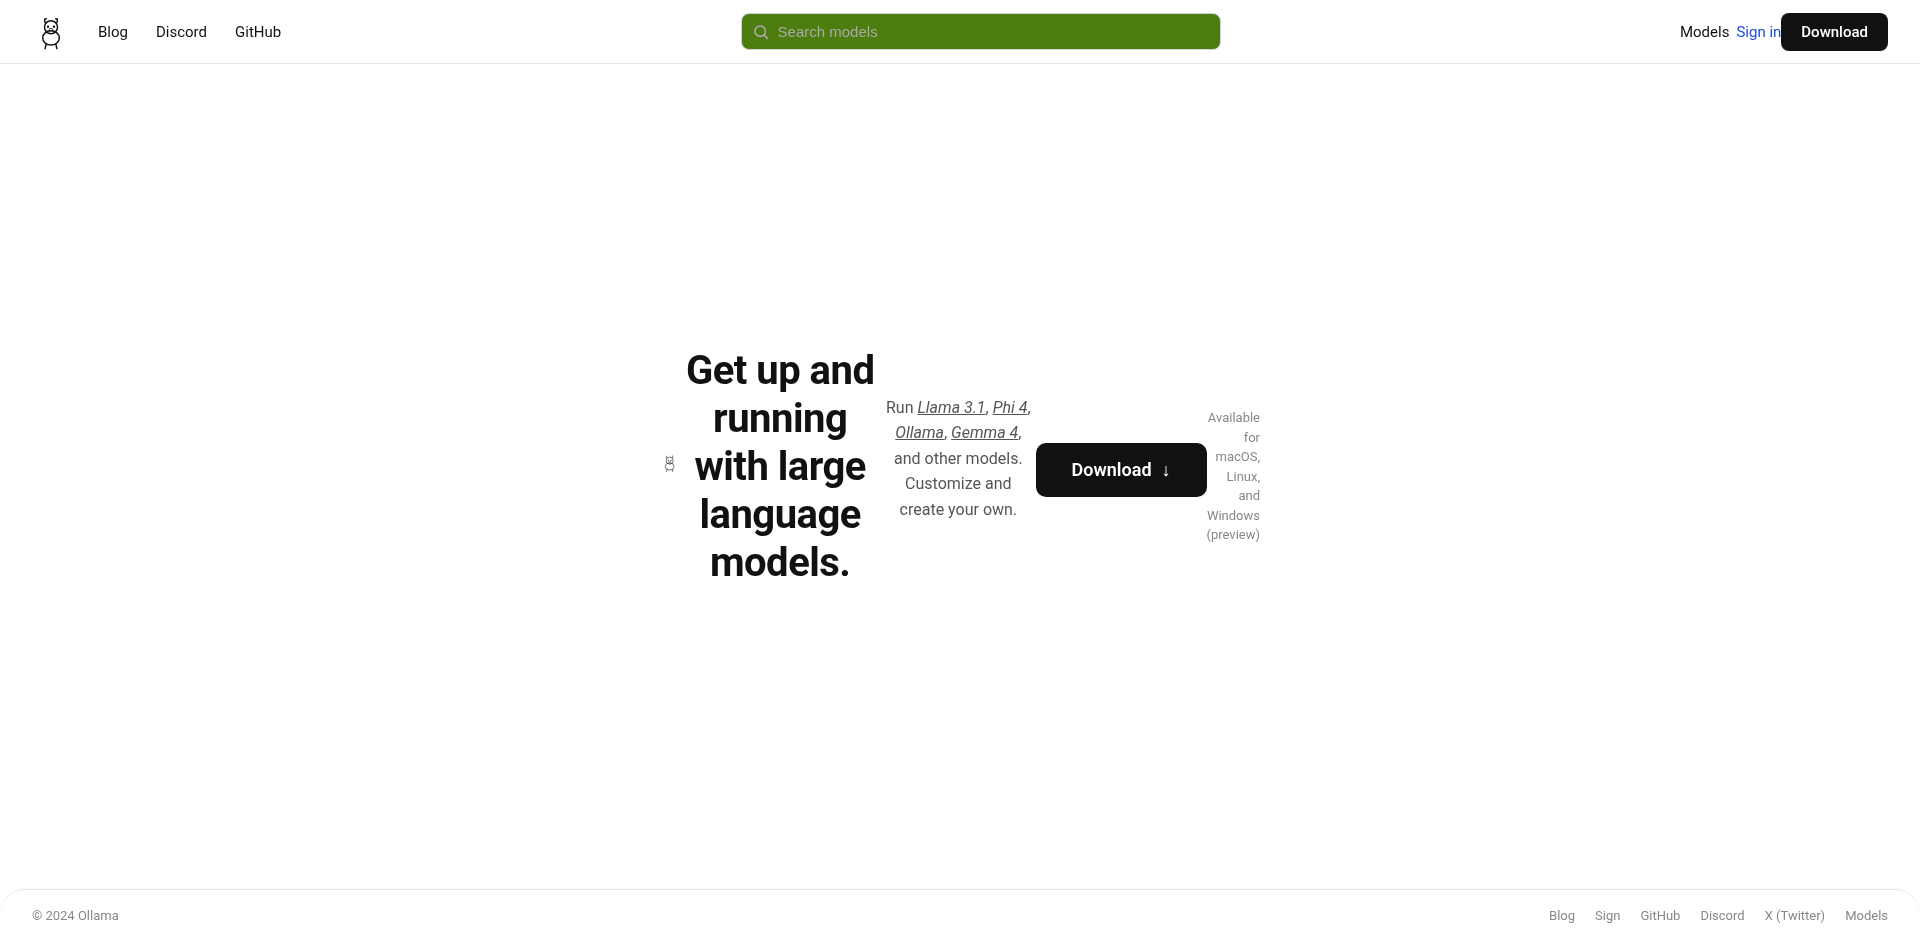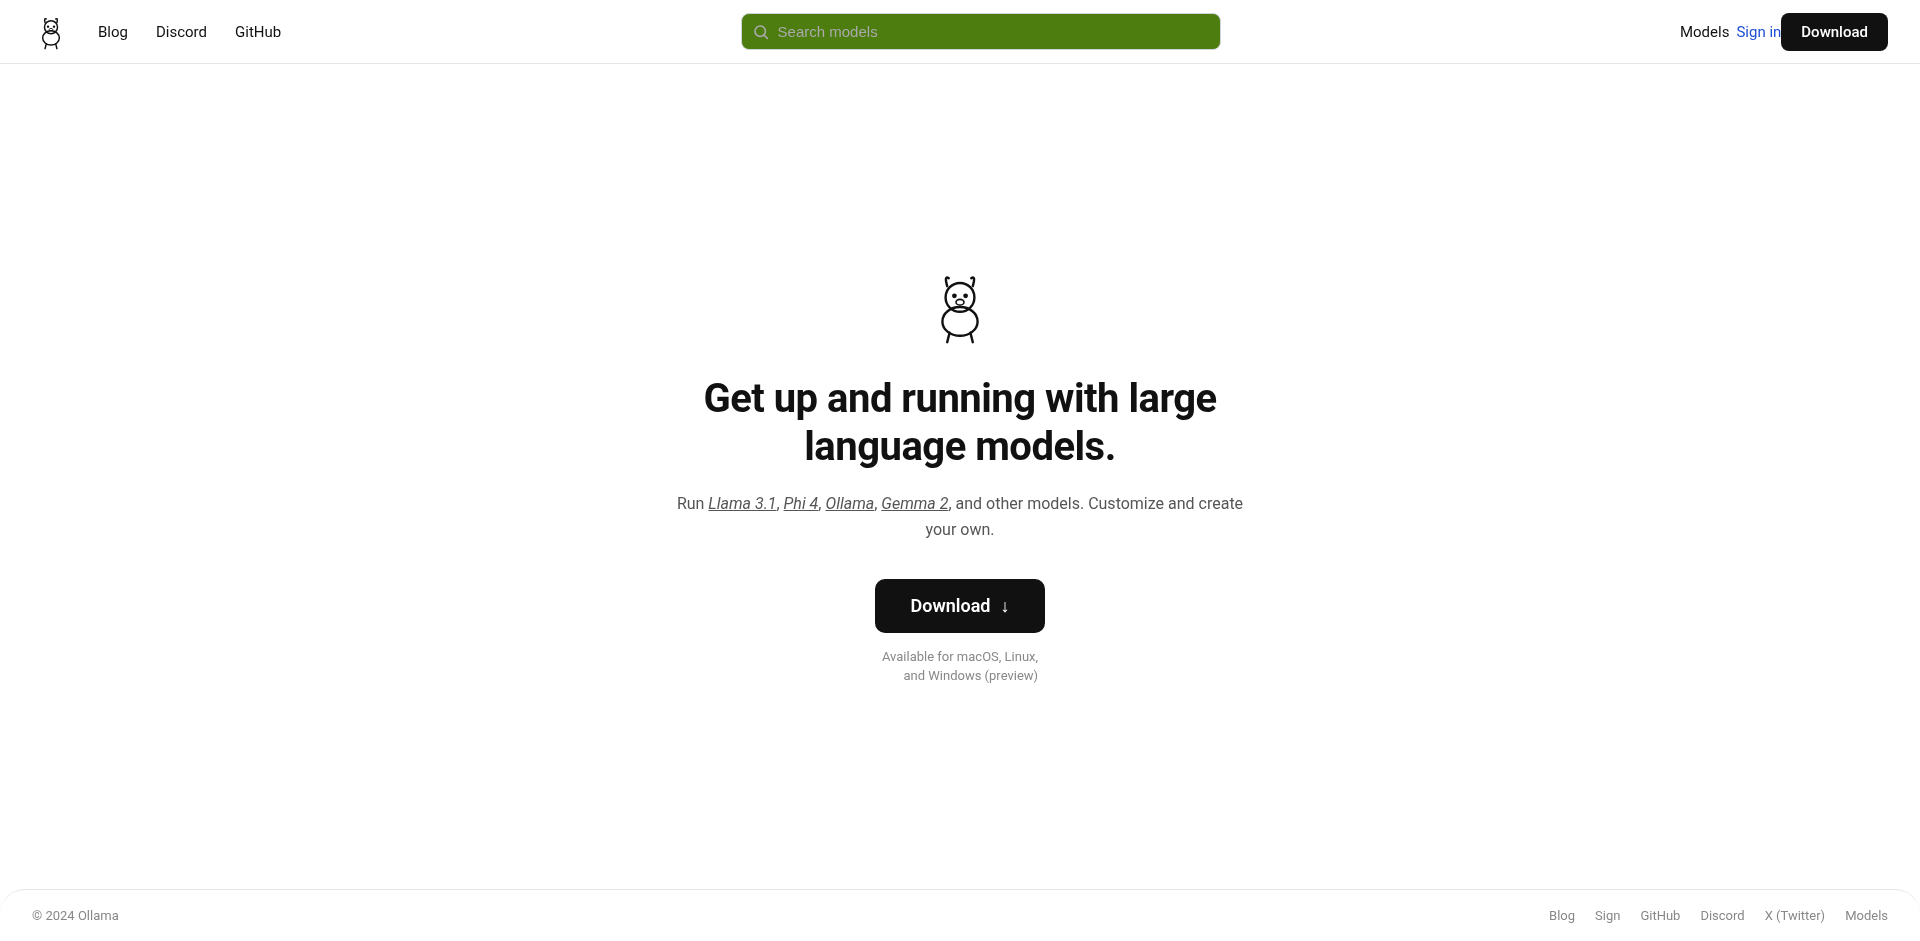--- a/index.html
+++ b/index.html
@@ -130,21 +130,21 @@
       flex: 1;
       display: flex;
       flex-direction: column;
       align-items: center;
       justify-content: center;
       padding: 60px 20px;
     }
 
     .hero-section {
       display: flex;
-      flex-direction: column;
+      flex-direction: row;
       align-items: center;
       text-align: center;
       max-width: 600px;
     }
 
     .hero-logo {
       width: 80px;
       height: 80px;
       margin-bottom: 28px;
     }
@@ -298,21 +298,21 @@
       <line x1="63" y1="82" x2="66" y2="94" stroke="#111" stroke-width="3" stroke-linecap="round"></line>
     </svg>
 
     <h1 class="hero-title">Get up and running with large language models.</h1>
 
     <p class="hero-subtitle">
       Run
       <a href="#">Llama 3.1</a>,
       <a href="#">Phi 4</a>,
       <a href="#">Ollama</a>,
-      <a href="#">Gemma 2</a>, and
+      <a href="#">Gemma 4</a>, and
       other models. Customize and create your own.
     </p>
 
     <a class="download-btn-main" href="#">
       <span>Download</span>
       <span class="download-arrow">↓</span>
     </a>
 
     <p class="availability-text">
       Available for macOS, Linux,<br>and Windows (preview)

